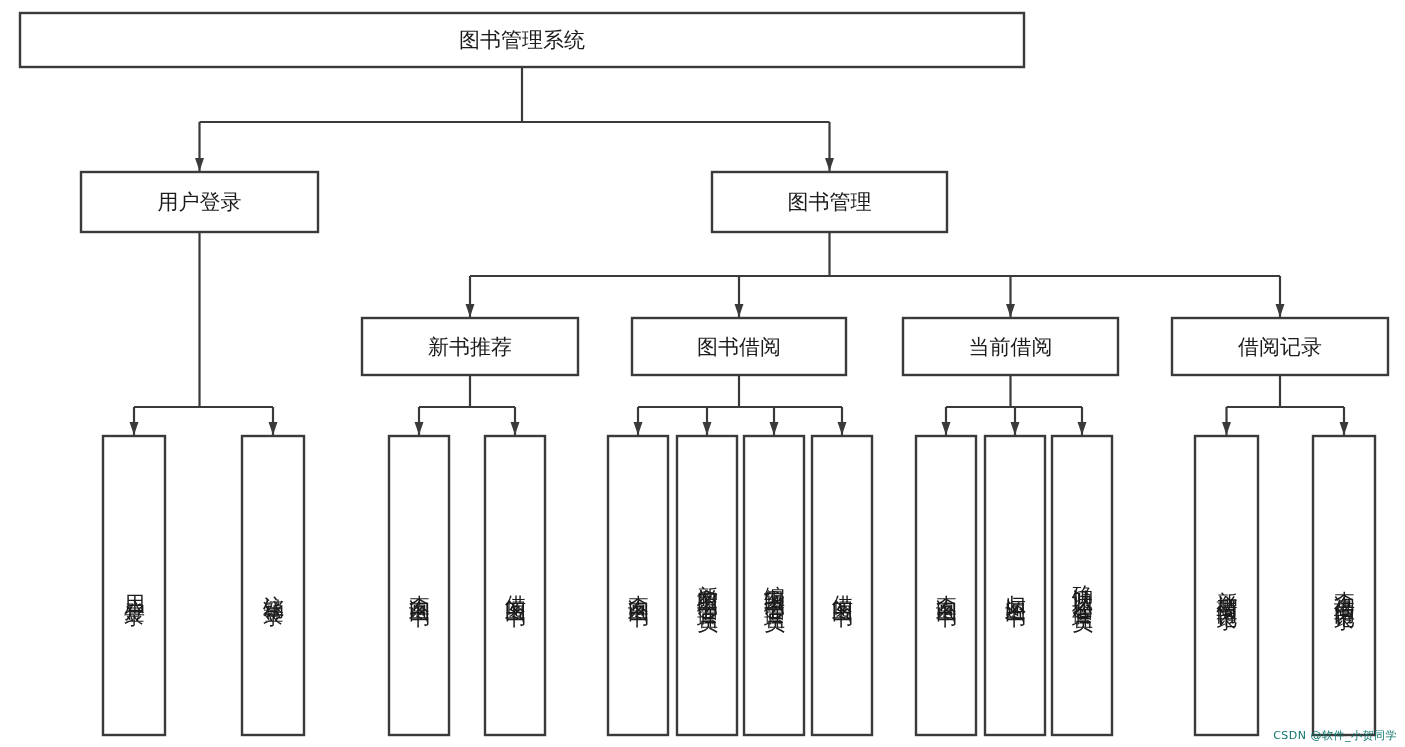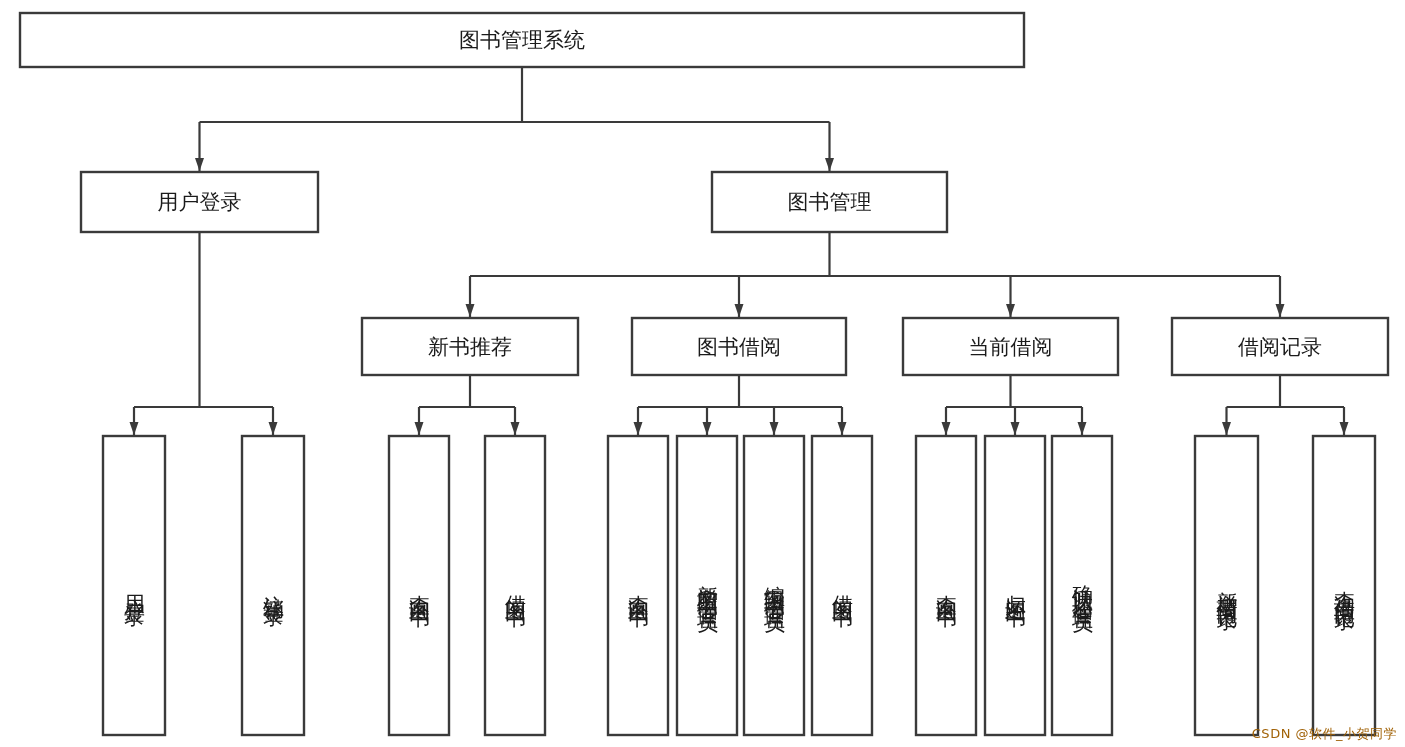--- a/index.html
+++ b/index.html
@@ -62,22 +62,22 @@
     line-height: 1;
     letter-spacing: 4px;
     color: #1b1b1b;
     white-space: nowrap;
   }
   .watermark {
     position: absolute;
     right: 8px;
     bottom: 4px;
     font-family: "DejaVu Sans", "Liberation Sans", sans-serif;
-    font-size: 13px;
-    color: #a16207;
+    font-size: 11px;
+    color: #0f766e;
     letter-spacing: 0.5px;
     user-select: none;
   }
 </style>
 </head>
 <body>
 
 <div id="diagram-root">
   <svg class="flow" viewBox="0 0 1405 747">
     <g id="connector-layer">

